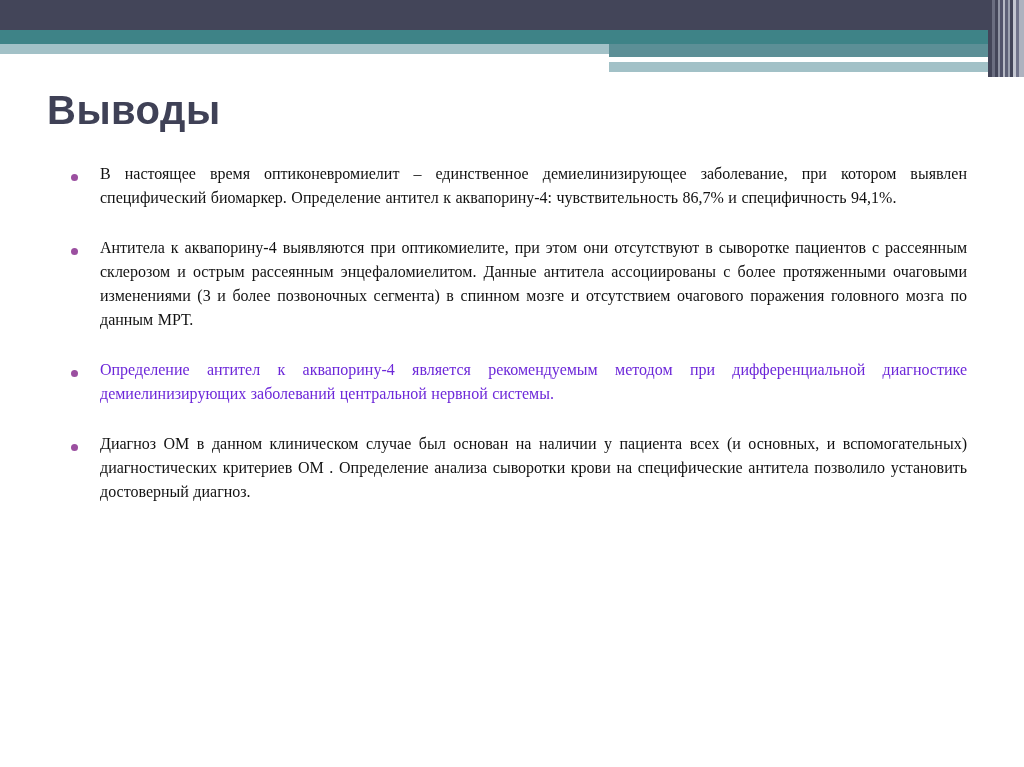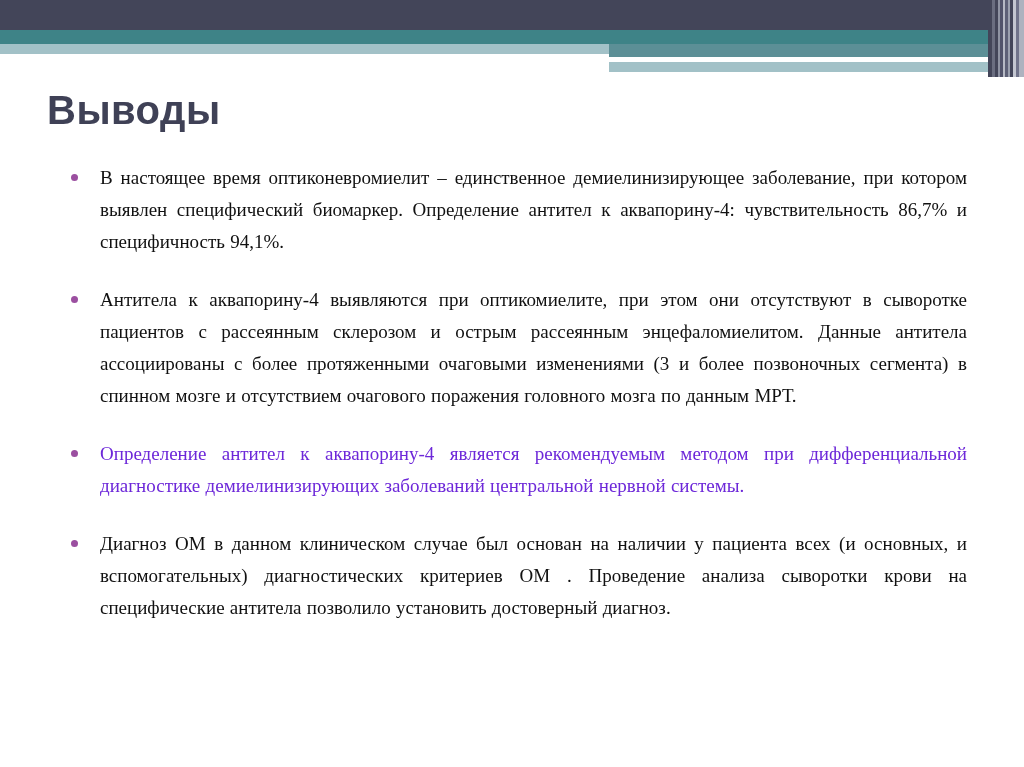--- a/index.html
+++ b/index.html
@@ -129,22 +129,22 @@
     width: 905px;
     margin: 0;
     padding: 0;
     list-style: none;
   }
 
   .bullet-item {
     position: relative;
     padding-left: 38px;
     margin-bottom: 26px;
-    font-size: 19px;
-    line-height: 32px;
+    font-size: 16px;
+    line-height: 24px;
     color: #111111;
     text-align: justify;
     text-justify: inter-word;
     word-spacing: 0.5px;
   }
 
   .bullet-item:last-child {
     margin-bottom: 0;
   }
 
@@ -202,17 +202,17 @@
     <li class="bullet-item">
       <span class="bullet-dot" style="background: rgb(155, 79, 160);"></span>
       <span class="bullet-text" style="color: rgb(17, 17, 17);">Антитела к аквапорину-4 выявляются при оптикомиелите, при этом они отсутствуют в сыворотке пациентов с рассеянным склерозом и острым рассеянным энцефаломиелитом. Данные антитела ассоциированы с более протяженными очаговыми изменениями (3 и более позвоночных сегмента) в спинном мозге и отсутствием очагового поражения головного мозга по данным МРТ.</span>
     </li>
     <li class="bullet-item">
       <span class="bullet-dot" style="background: rgb(155, 79, 160);"></span>
       <span class="bullet-text" style="color: #6d28d9;">Определение антител к аквапорину-4 является рекомендуемым методом при дифференциальной диагностике демиелинизирующих заболеваний центральной нервной системы.</span>
     </li>
     <li class="bullet-item">
       <span class="bullet-dot" style="background: rgb(155, 79, 160);"></span>
-      <span class="bullet-text" style="color: rgb(17, 17, 17);">Диагноз ОМ в данном клиническом случае был основан на наличии у пациента всех (и основных, и вспомогательных) диагностических критериев ОМ . Проведение анализа сыворотки крови на специфические антитела позволило установить достоверный диагноз.</span>
+      <span class="bullet-text" style="color: rgb(17, 17, 17);">Диагноз ОМ в данном клиническом случае был основан на наличии у пациента всех (и основных, и вспомогательных) диагностических критериев ОМ . Определение анализа сыворотки крови на специфические антитела позволило установить достоверный диагноз.</span>
     </li>
   </ul>
 
 </div>
 
 </body></html>

